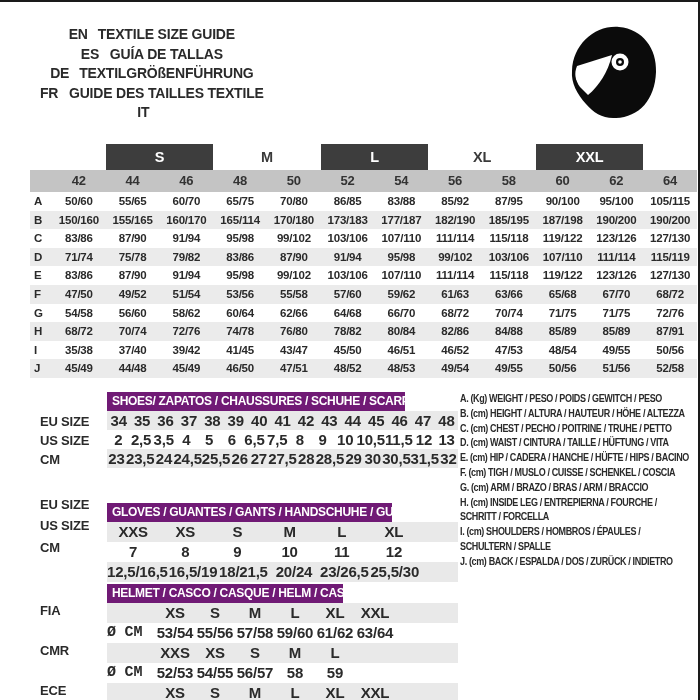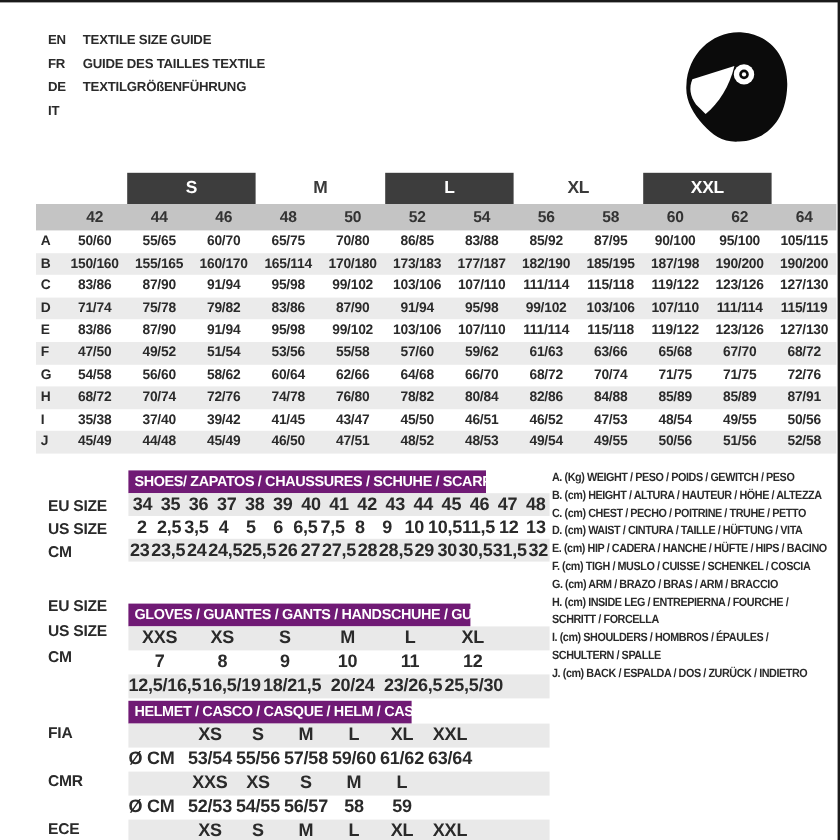--- a/index.html
+++ b/index.html
@@ -5,21 +5,21 @@
   html,body{margin:0;padding:0;background:#fff;}
   .page{
     position:relative;width:700px;height:700px;background:#ffffff;
     overflow:hidden;box-sizing:border-box;
     border-top:2px solid #1a1a1a;border-right:2px solid #1a1a1a;
     font-family:"Liberation Sans","DejaVu Sans",sans-serif;
     font-weight:700;color:#2a2a2a;letter-spacing:-0.2px;
   }
   
   .lang{position:absolute;left:40px;top:23px;}
-  .lang-row{display:flex;height:19.5px;line-height:19.5px;font-size:11px;}
+  .lang-row{display:flex;height:19.5px;line-height:19.5px;font-size:14px;justify-content:center;}
   .lang-code{width:29px;}
   
   .logo{position:absolute;left:563px;top:20px;width:100px;height:100px;}
   
   .main-table{position:absolute;left:30px;top:142px;width:667px;}
   .bar-row{display:flex;height:26px;}
   .bar-row .sp-letter{width:22px;}
   .bar-row .sp-col{width:53.75px;}
   .grp{width:107.5px;text-align:center;line-height:26px;font-size:14.5px;color:#3a3a3a;}
   .grp.dark{background:#3d3d3d;color:#ffffff;}
@@ -40,44 +40,48 @@
   .shoes{top:390px;}
   .shoes .sec-bar{width:298px;}
   .gloves{top:472px;}
   .gloves .sec-bar{width:285px;margin-top:29px;}
   .gloves .sec-row{height:20px;line-height:20px;}
   .gloves .inner{width:313px;display:flex;}
   .helmetsec{top:558px;margin-top:24px;}
   .helmetsec .sec-bar{width:236px;}
   .helmetsec .sec-row{height:20px;line-height:20px;}
   .helmetsec .inner{width:288px;display:flex;}
-  .helmetsec .prefix{width:48px;white-space:nowrap;}
+  .helmetsec .prefix{width:48px;white-space:nowrap;font-family:Liberation Mono, monospace;}
   
   .legend{position:absolute;left:460px;top:390px;width:238px;}
   .legend .cell{display:block;flex:none;text-align:left;white-space:nowrap;
     font-size:10px;line-height:14.8px;letter-spacing:-0.4px;
     transform:scaleX(0.9);transform-origin:left center;}
 </style>
 </head>
 <body>
 
 <div class="page">
 
   <div class="lang">
     <div class="lang-row">
       <span class="lang-code">EN</span>
       <span>TEXTILE SIZE GUIDE</span>
     </div>
     <div class="lang-row">
-      <span class="lang-code">FR</span>
-      <span>GUIDE DES TAILLES TEXTILE</span>
+      <span class="lang-code">ES</span>
+      <span>GUÍA DE TALLAS</span>
     </div>
     <div class="lang-row">
       <span class="lang-code">DE</span>
       <span>TEXTILGRÖßENFÜHRUNG</span>
+    </div>
+    <div class="lang-row">
+      <span class="lang-code">FR</span>
+      <span>GUIDE DES TAILLES TEXTILE</span>
     </div>
     <div class="lang-row">
       <span class="lang-code">IT</span>
     </div>
   </div>
 
   <div class="logo">
     <svg viewBox="0 0 100 100" width="100" height="100" aria-hidden="true">
       <path d="M56 5 C80 7 94 27 93 50 C92 78 76 95 53 96 C40 97 31 91 23 82 C14 72 8 61 9 49 C10 22 32 3 56 5 Z" fill="#0b0b0b"></path>
       <path d="M49 33 L14 44 C11 51 12 58 17 65 L25 73 C36 64 45 50 49 33 Z" fill="#ffffff"></path>

